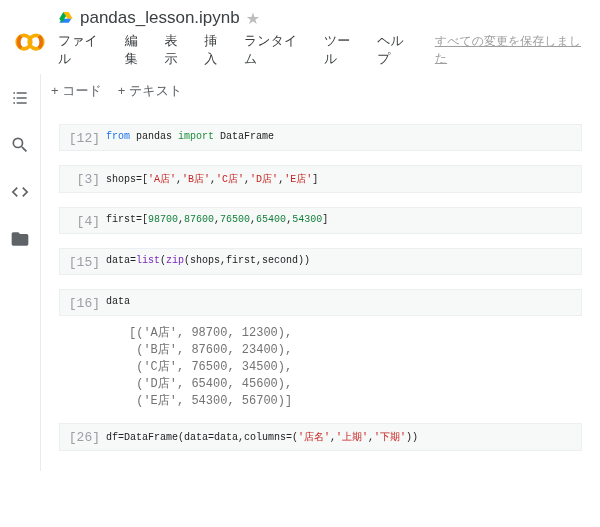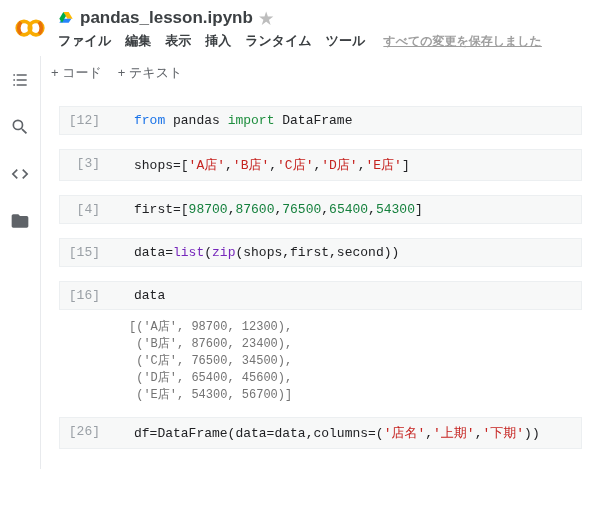--- a/index.html
+++ b/index.html
@@ -1,17 +1,17 @@
 <!DOCTYPE html>
 <html><head>
 <meta charset="utf-8">
 <style>
   * { box-sizing: border-box; margin: 0; padding: 0; }
   body { font-family: Arial, "Helvetica Neue", sans-serif; font-size: 13px; color: #3c4043; background: #fff; width: 600px; }
-  .header { display: flex; align-items: flex-start; padding: 4px 8px 0 8px; font-weight: bold; }
+  .header { display: flex; align-items: center; padding: 4px 8px 0 8px; }
   .logo { width: 36px; height: 36px; margin: 6px 10px 0 4px; }
   .logo svg { width: 36px; height: 36px; }
   .title-area { flex: 1; }
   .title-row { display: flex; align-items: center; gap: 6px; padding-top: 4px; }
   .drive-icon { width: 16px; height: 16px; }
   .filename { font-size: 17px; color: #3c4043; }
   .star { color: #bdbdbd; font-size: 16px; }
   .menubar { display: flex; align-items: center; gap: 14px; padding: 4px 0 6px 0; font-size: 13px; color: #3c4043; }
   .menubar .save-status { color: #9e9e9e; text-decoration: underline; margin-left: 4px; font-size: 12px; }
   .main-wrap { display: flex; }
@@ -19,21 +19,21 @@
   .sidebar-icon { width: 20px; height: 20px; fill: #5f6368; }
   .content { flex: 1; border-left: 1px solid #e8eaed; padding: 0 0 20px 0; }
   .toolbar { display: flex; gap: 16px; padding: 8px 10px 10px 10px; color: #5f6368; font-size: 13px; }
   .toolbar-btn { color: #5f6368; }
   .toolbar-btn::before { content: "+ "; color: #5f6368; }
   .cell { margin: 14px 18px 0 18px; }
   .cell-inner { display: flex; align-items: flex-start; background: #f7f8f8; border: 1px solid #eceff1; padding: 4px 6px; }
   .prompt { width: 34px; text-align: right; color: #9aa0a6; font-family: "Courier New", monospace; font-size: 13px; padding-top: 2px; }
   .run-btn { width: 28px; height: 28px; border-radius: 50%; background: #202124; display: flex; align-items: center; justify-content: center; margin-left: 4px; }
   .run-btn svg { fill: #fff; width: 10px; height: 10px; }
-  .code { font-family: "Courier New", monospace; font-size: 13px; padding: 2px 6px; white-space: pre; color: #202124; margin-left: 28px; }
+  .code { font-family: "Courier New", monospace; font-size: 10px; padding: 2px 6px; white-space: pre; color: #202124; }
   .out { font-family: "Courier New", monospace; font-size: 12px; white-space: pre; color: #737373; margin: 8px 0 0 70px; }
   .kw1 { color: #1a73e8; } 
   .kw2 { color: #1e8e3e; } 
   .str { color: #c5221f; }
   .num { color: #15803d; }
   .fn  { color: #7627bb; }
 </style>
 </head>
 <body>
 
@@ -60,20 +60,21 @@
       <span class="filename">pandas_lesson.ipynb</span>
       <span class="star">★</span>
     </div>
     <div class="menubar">
       <span>ファイル</span>
       <span>編集</span>
       <span>表示</span>
       <span>挿入</span>
       <span>ランタイム</span>
       <span>ツール</span>
+      <span>ヘルプ</span>
       <span class="save-status">すべての変更を保存しました</span>
     </div>
   </div>
 </div>
 
 <div class="main-wrap">
   <div class="sidebar">
     <span><svg class="sidebar-icon" viewBox="0 0 24 24">
           <path d="M4 5h2v2H4zM8 5h12v2H8zM4 11h2v2H4zM8 11h12v2H8zM4 17h2v2H4zM8 17h12v2H8z"></path>
         </svg></span>

